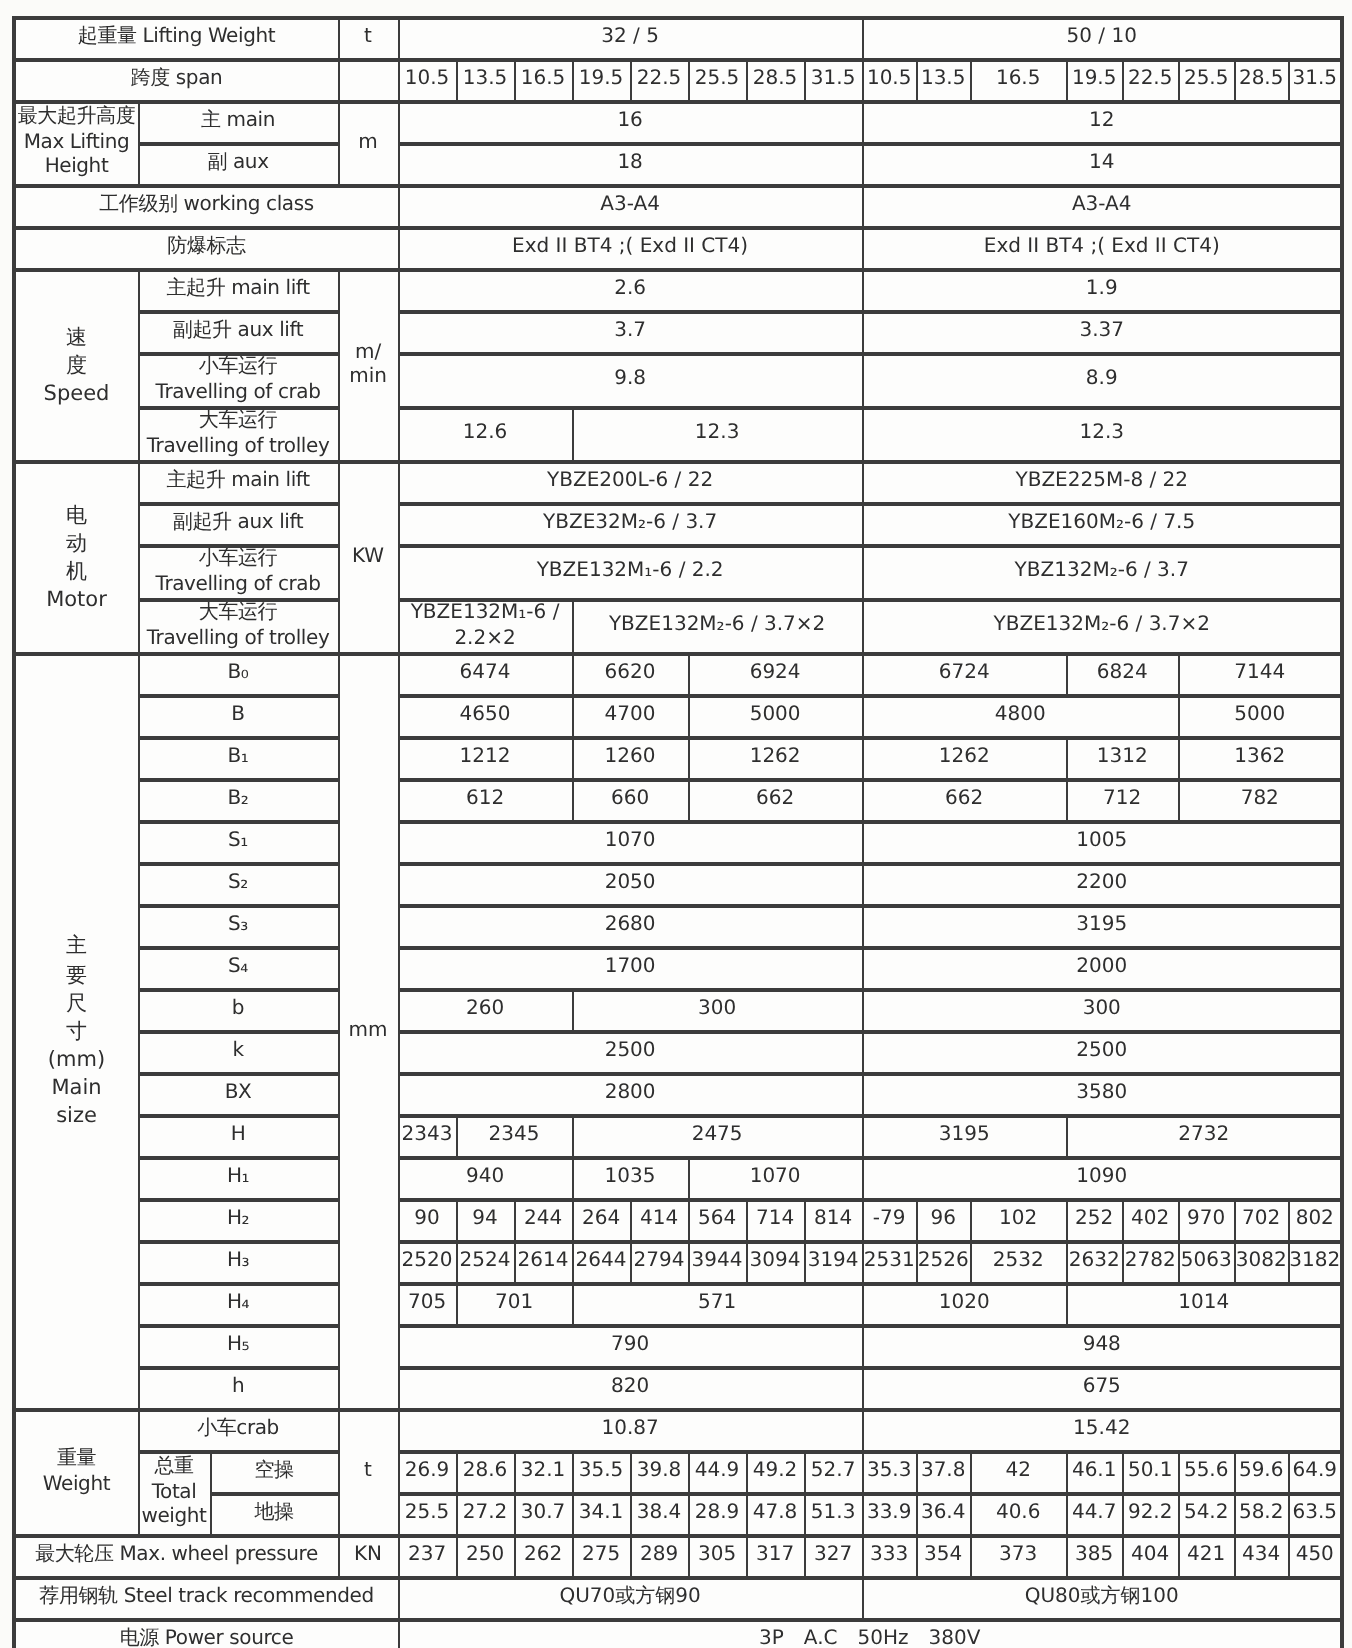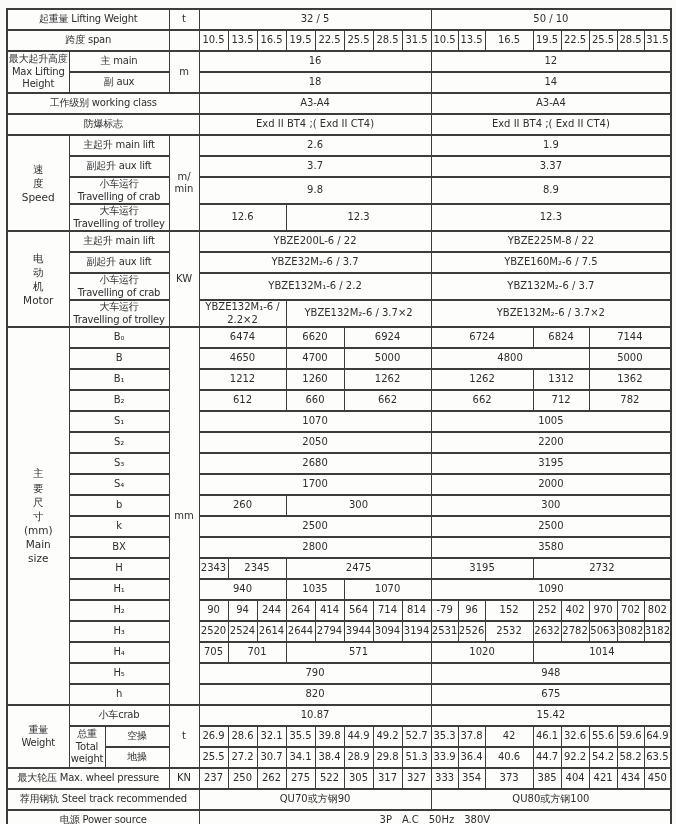--- a/index.html
+++ b/index.html
@@ -270,21 +270,21 @@
           <td class="val">90</td>
           <td class="val">94</td>
           <td class="val">244</td>
           <td class="val">264</td>
           <td class="val">414</td>
           <td class="val">564</td>
           <td class="val">714</td>
           <td class="val">814</td>
           <td class="val">-79</td>
           <td class="val">96</td>
-          <td class="val">152</td>
+          <td class="val">102</td>
           <td class="val">252</td>
           <td class="val">402</td>
           <td class="val">970</td>
           <td class="val">702</td>
           <td class="val">802</td>
         </tr>
         <tr>
           <td colspan="2" class="lab">H₃</td>
           <td class="val">2520</td>
           <td class="val">2524</td>
@@ -339,52 +339,52 @@
           <td class="val">32.1</td>
           <td class="val">35.5</td>
           <td class="val">39.8</td>
           <td class="val">44.9</td>
           <td class="val">49.2</td>
           <td class="val">52.7</td>
           <td class="val">35.3</td>
           <td class="val">37.8</td>
           <td class="val">42</td>
           <td class="val">46.1</td>
-          <td class="val">32.6</td>
+          <td class="val">50.1</td>
           <td class="val">55.6</td>
           <td class="val">59.6</td>
           <td class="val">64.9</td>
         </tr>
         <tr>
           <td class="lab">地操</td>
           <td class="val">25.5</td>
           <td class="val">27.2</td>
           <td class="val">30.7</td>
           <td class="val">34.1</td>
           <td class="val">38.4</td>
           <td class="val">28.9</td>
-          <td class="val">29.8</td>
+          <td class="val">47.8</td>
           <td class="val">51.3</td>
           <td class="val">33.9</td>
           <td class="val">36.4</td>
           <td class="val">40.6</td>
           <td class="val">44.7</td>
           <td class="val">92.2</td>
           <td class="val">54.2</td>
           <td class="val">58.2</td>
           <td class="val">63.5</td>
         </tr>
         <tr>
           <td colspan="3" class="lab">最大轮压 Max.  wheel pressure</td>
           <td class="unit">KN</td>
           <td class="val">237</td>
           <td class="val">250</td>
           <td class="val">262</td>
           <td class="val">275</td>
-          <td class="val">522</td>
+          <td class="val">289</td>
           <td class="val">305</td>
           <td class="val">317</td>
           <td class="val">327</td>
           <td class="val">333</td>
           <td class="val">354</td>
           <td class="val">373</td>
           <td class="val">385</td>
           <td class="val">404</td>
           <td class="val">421</td>
           <td class="val">434</td>

